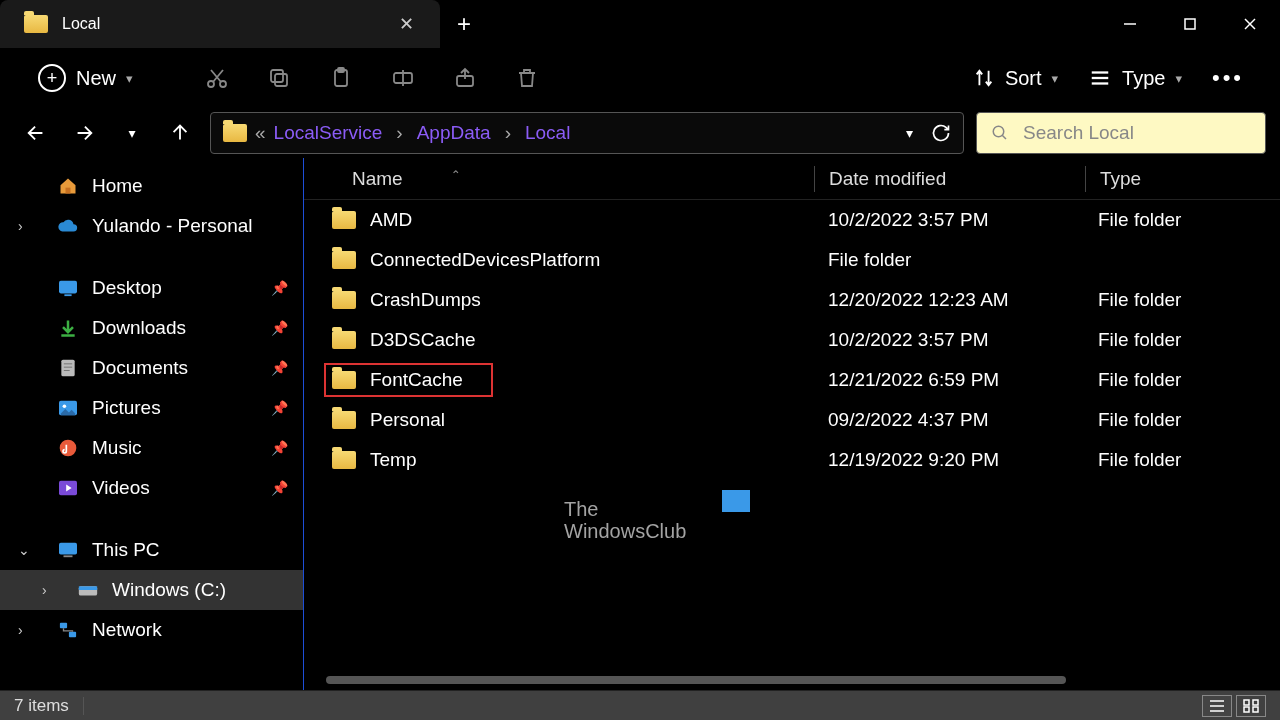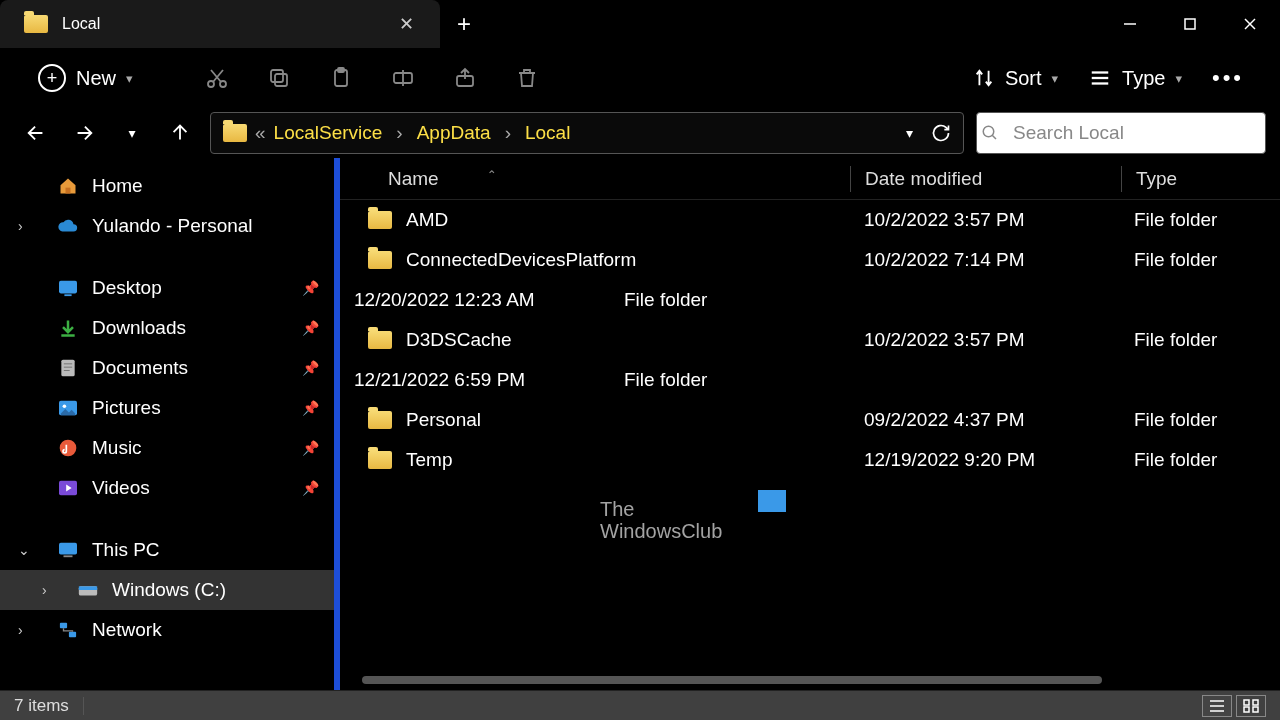--- a/index.html
+++ b/index.html
@@ -18,30 +18,30 @@
 .new-btn { display: flex; align-items: center; gap: 10px; padding: 8px 14px; border-radius: 6px; font-size: 20px; }
 .new-btn .plus-circle { width: 28px; height: 28px; border: 2px solid #fff; border-radius: 50%; display: flex; align-items: center; justify-content: center; font-size: 18px; }
 .tool-icon { width: 56px; height: 40px; display: flex; align-items: center; justify-content: center; color: #888; border-radius: 6px; }
 .sort-btn, .view-btn { display: flex; align-items: center; gap: 10px; padding: 8px 12px; font-size: 20px; color: #fff; }
 .spacer-flex { flex: 1; }
 
 
 .addr-row { height: 50px; display: flex; align-items: center; padding: 0 14px 0 18px; gap: 12px; background: #000; }
 .nav-btn { width: 36px; height: 36px; display: flex; align-items: center; justify-content: center; color: #fff; font-size: 20px; }
 .addr-box { flex: 1; height: 42px; border: 1px solid #555; border-radius: 4px; display: flex; align-items: center; padding: 0 12px; gap: 8px; background: #0a0a0a; font-size: 19px; }
-.crumb { color: #fde047; }
+.crumb { color: #8b5cf6; }
 .crumb-sep { color: #aaa; margin: 0 6px; }
 .addr-right { margin-left: auto; display: flex; align-items: center; gap: 18px; color: #fff; }
-.search-box { width: 290px; height: 42px; border: 1px solid #555; border-radius: 4px; display: flex; align-items: center; padding: 0 4px; gap: 14px; background: #ffffff; color: #888; font-size: 19px; }
+.search-box { width: 290px; height: 42px; border: 1px solid #555; border-radius: 4px; display: flex; align-items: center; padding: 0 14px; gap: 14px; background: #fef9c3; color: #888; font-size: 19px; }
 
 
 .main { display: flex; height: 532px; }
 
 
-.sidebar { width: 340px; background: #000; border-right: 6px solid #1d4ed8; overflow-y: auto; padding: 8px 0; }
+.sidebar { width: 304px; background: #000; border-right: 1px solid #1d4ed8; overflow-y: auto; padding: 8px 0; }
 .side-item { display: flex; align-items: center; height: 40px; padding: 0 14px 0 14px; gap: 12px; font-size: 19px; position: relative; }
 .side-item.nested { padding-left: 56px; }
 .side-item.nested2 { padding-left: 76px; }
 .side-item.active { background: #333; }
 .side-chevron { position: absolute; left: 18px; color: #ccc; font-size: 14px; }
 .side-icon { width: 24px; height: 20px; display: inline-flex; align-items: center; justify-content: center; }
 .pin { margin-left: auto; color: #888; font-size: 14px; }
 .side-gap { height: 22px; }
 
 
@@ -346,36 +346,45 @@
             <span>AMD</span>
           </div>
           <div class="col-date">10/2/2022 3:57 PM</div>
           <div class="col-type">File folder</div>
         </div>
         <div class="row">
           <div class="col-name">
             <span class="folder-icon"></span>
             <span>ConnectedDevicesPlatform</span>
           </div>
-          <div class="col-date">10/2/2022 7:14 PM</div>
-          <div class="col-type">File folder</div>
-        </div>
-        <div class="row">
+          <div class="col-type">File folder</div>
+        </div>
+        <div class="row">
+          <div class="col-name">
+            <span class="folder-icon"></span>
+            <span>CrashDumps</span>
+          </div>
           <div class="col-date">12/20/2022 12:23 AM</div>
           <div class="col-type">File folder</div>
         </div>
         <div class="row">
           <div class="col-name">
             <span class="folder-icon"></span>
             <span>D3DSCache</span>
           </div>
           <div class="col-date">10/2/2022 3:57 PM</div>
           <div class="col-type">File folder</div>
         </div>
         <div class="row highlighted">
+          <div class="col-name">
+            <span class="name-box">
+              <span class="folder-icon"></span>
+              <span>FontCache</span>
+            </span>
+          </div>
           <div class="col-date">12/21/2022 6:59 PM</div>
           <div class="col-type">File folder</div>
         </div>
         <div class="row">
           <div class="col-name">
             <span class="folder-icon"></span>
             <span>Personal</span>
           </div>
           <div class="col-date">09/2/2022 4:37 PM</div>
           <div class="col-type">File folder</div>

